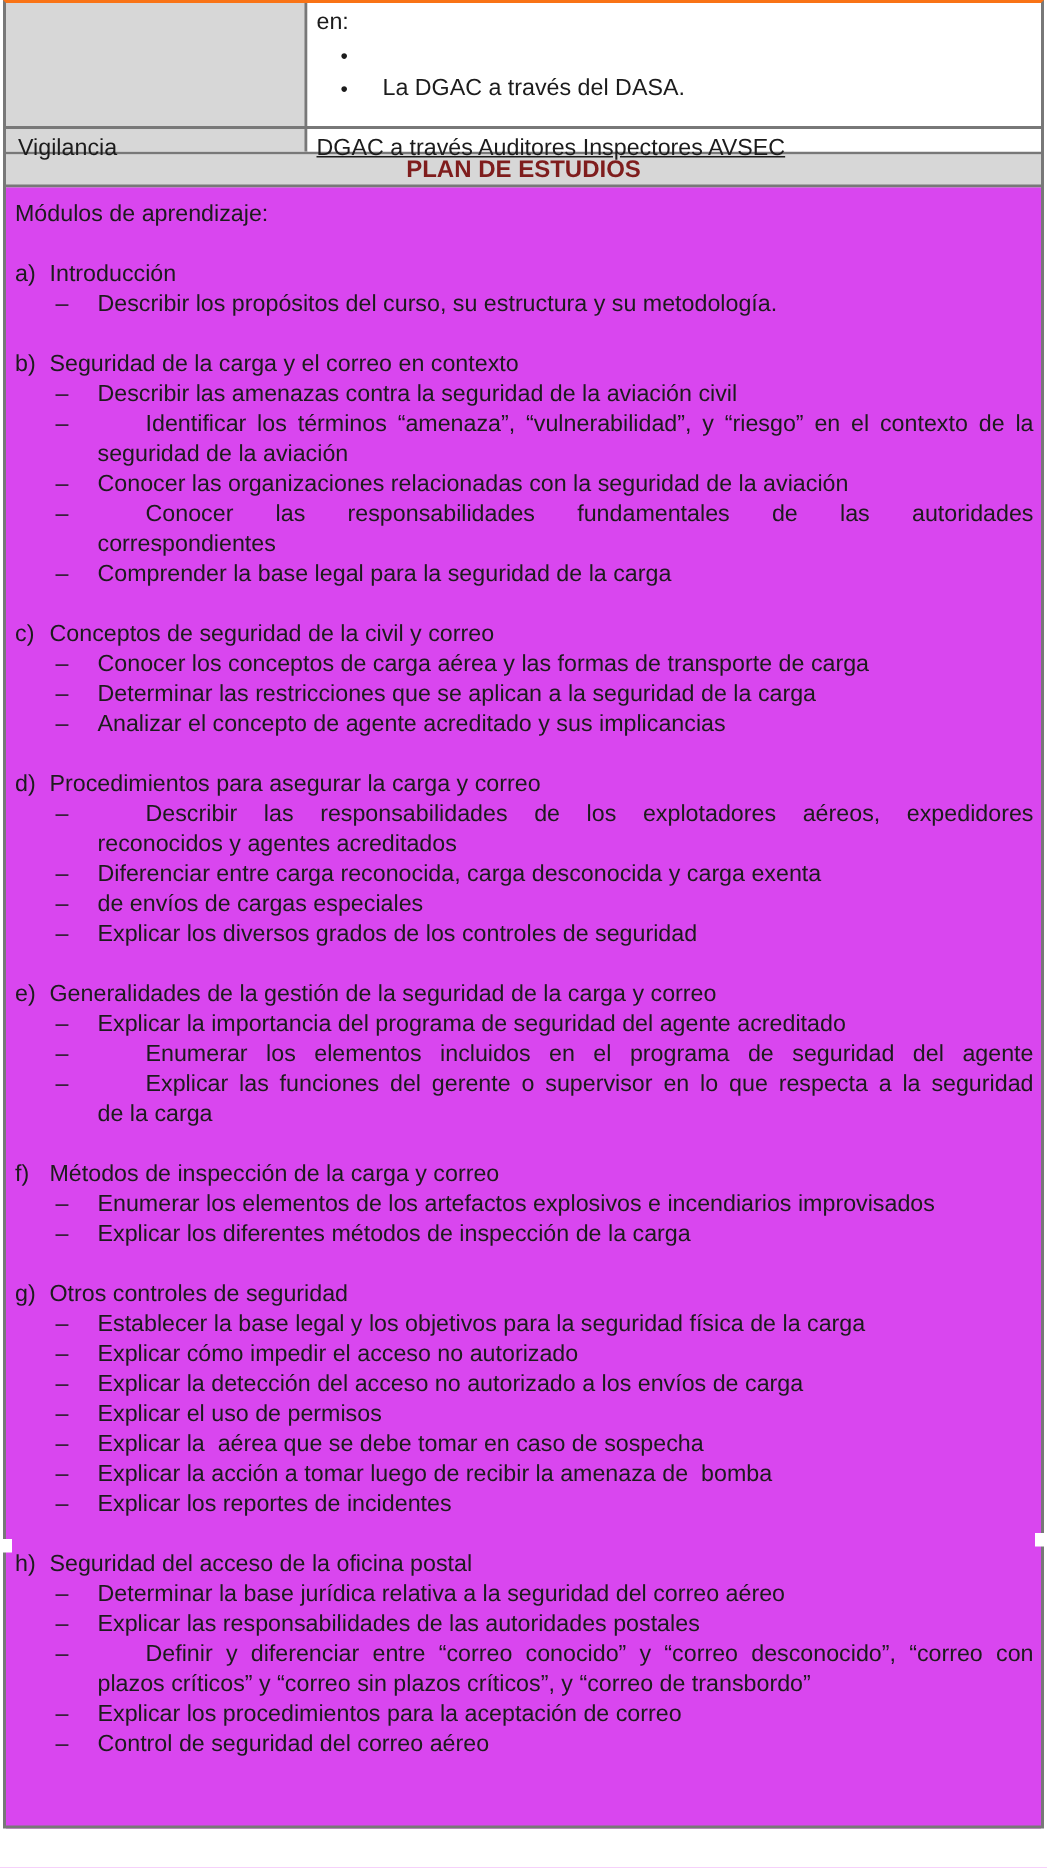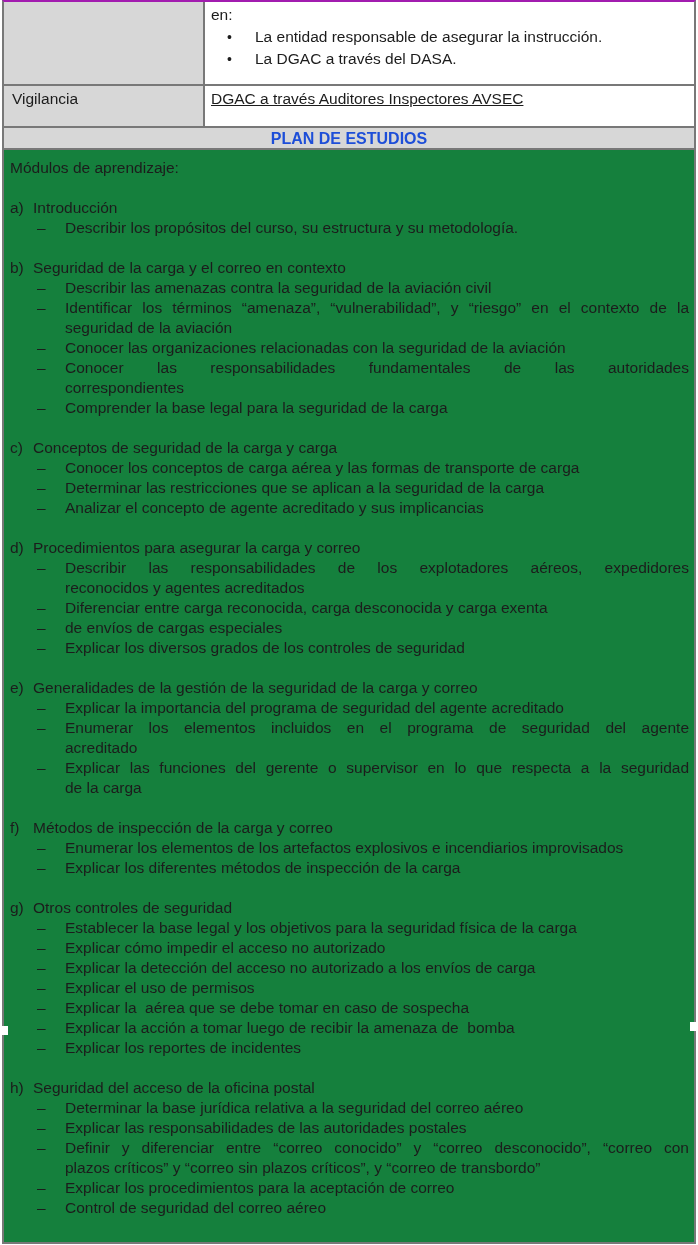--- a/index.html
+++ b/index.html
@@ -9,70 +9,70 @@
     font-family: "Liberation Sans", sans-serif;
     color: #1c1c1c;
     overflow: hidden;
   }
   .doc {
     position: relative;
     margin: 0 2px;
     width: 694px;
     border-left: 2px solid #787878;
     border-right: 2px solid #787878;
-    border-top: 2px solid #a21caf;
+    border-top: 2px solid #f97316;
   }
   
   .trow { display: flex; border-bottom: 2px solid #787878; }
   .cell-l {
     width: 201px; flex: none;
     background: #d7d7d7;
     border-right: 2px solid #787878;
     padding: 3px 8px;
     font-size: 15.5px; line-height: 20px;
   }
   .cell-r {
     flex: 1;
     background: #ffffff;
     padding: 2px 6px;
     font-size: 15.5px; line-height: 22px;
   }
   .row1 { height: 84px; }
-  .row2 { height: 42px; }
+  .row2 { height: 17px; }
   .blist { list-style: none; }
   .blist li { display: flex; padding-left: 16px; }
   .bullet-glyph { width: 28px; flex: none; font-size: 14px; }
   
   .sec-header {
     height: 22px;
     background: #d7d7d7;
     border-bottom: 2px solid #787878;
     text-align: center;
     font-weight: bold;
     font-size: 16px;
     line-height: 21px;
-    color: #1d4ed8;
+    color: #7f1d1d;
   }
   
   .content {
-    background: #15803d;
+    background: #d946ef;
     height: 1094px;
     border-bottom: 2px solid #787878;
     padding: 8px 5px 0 6px;
     font-size: 15.5px;
     line-height: 20px;
   }
   .module { margin-top: 20px; }
   .mhead { display: flex; }
   .mletter { width: 23px; flex: none; }
   .mtitle { flex: 1; }
   .sub { display: flex; margin-left: 27px; }
   .dash { width: 28px; flex: none; }
   .stext { flex: 1; white-space: pre-wrap; }
-  .jl { text-align: justify; text-align-last: justify; }
+  .jl { text-align: justify; text-align-last: justify; margin-left: 32px; }
   
   .break-patch {
     position: absolute;
     width: 6px; height: 9px;
     background: #ffffff;
     z-index: 5;
   }
   .break-left  { left: -2px;  top: 1024px; }
   .break-right { right: -2px; top: 1020px; }
 </style>
@@ -81,21 +81,20 @@
 
 <div class="doc">
 
   <div class="trow row1">
     <div class="cell-l"></div>
     <div class="cell-r">
       <div>en:</div>
       <ul class="blist">
         <li>
           <span class="bullet-glyph">•</span>
-          <span>La entidad responsable de asegurar la instrucción.</span>
         </li>
         <li>
           <span class="bullet-glyph">•</span>
           <span>La DGAC a través del DASA.</span>
         </li>
       </ul>
     </div>
   </div>
 
   <div class="trow row2">
@@ -140,21 +139,21 @@
             <div class="stext"><div class="jl">Conocer las responsabilidades fundamentales de las autoridades</div><div>correspondientes</div></div>
           </div>
           <div class="sub">
             <span class="dash">–</span>
             <div class="stext">Comprender la base legal para la seguridad de la carga</div>
           </div>
         </div>
         <div class="module">
           <div class="mhead">
             <span class="mletter">c)</span>
-            <span class="mtitle">Conceptos de seguridad de la carga y carga</span>
+            <span class="mtitle">Conceptos de seguridad de la civil y correo</span>
           </div>
           <div class="sub">
             <span class="dash">–</span>
             <div class="stext">Conocer los conceptos de carga aérea y las formas de transporte de carga</div>
           </div>
           <div class="sub">
             <span class="dash">–</span>
             <div class="stext">Determinar las restricciones que se aplican a la seguridad de la carga</div>
           </div>
           <div class="sub">
@@ -188,21 +187,21 @@
           <div class="mhead">
             <span class="mletter">e)</span>
             <span class="mtitle">Generalidades de la gestión de la seguridad de la carga y correo</span>
           </div>
           <div class="sub">
             <span class="dash">–</span>
             <div class="stext">Explicar la importancia del programa de seguridad del agente acreditado</div>
           </div>
           <div class="sub">
             <span class="dash">–</span>
-            <div class="stext"><div class="jl">Enumerar los elementos incluidos en el programa de seguridad del agente</div><div>acreditado</div></div>
+            <div class="stext"><div class="jl">Enumerar los elementos incluidos en el programa de seguridad del agente</div></div>
           </div>
           <div class="sub">
             <span class="dash">–</span>
             <div class="stext"><div class="jl">Explicar las funciones del gerente o supervisor en lo que respecta a la seguridad</div><div>de la carga</div></div>
           </div>
         </div>
         <div class="module">
           <div class="mhead">
             <span class="mletter">f)</span>
             <span class="mtitle">Métodos de inspección de la carga y correo</span>

